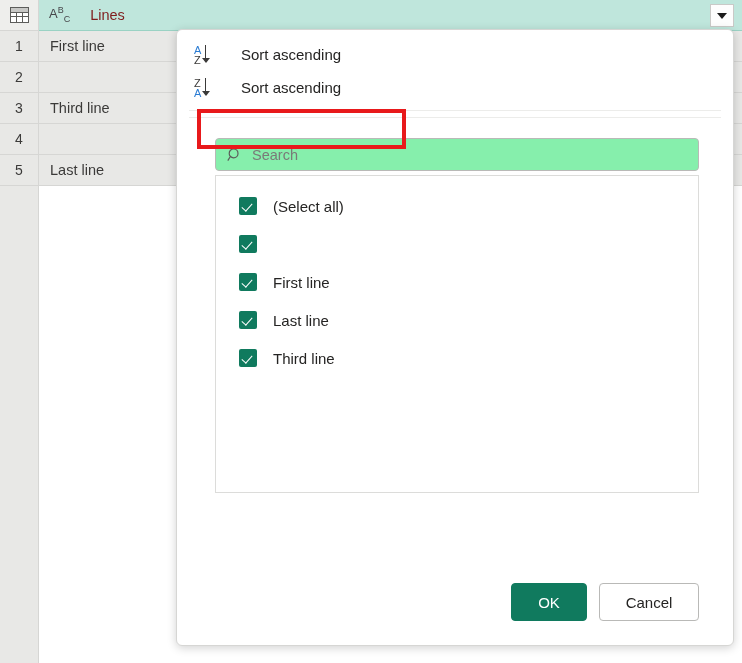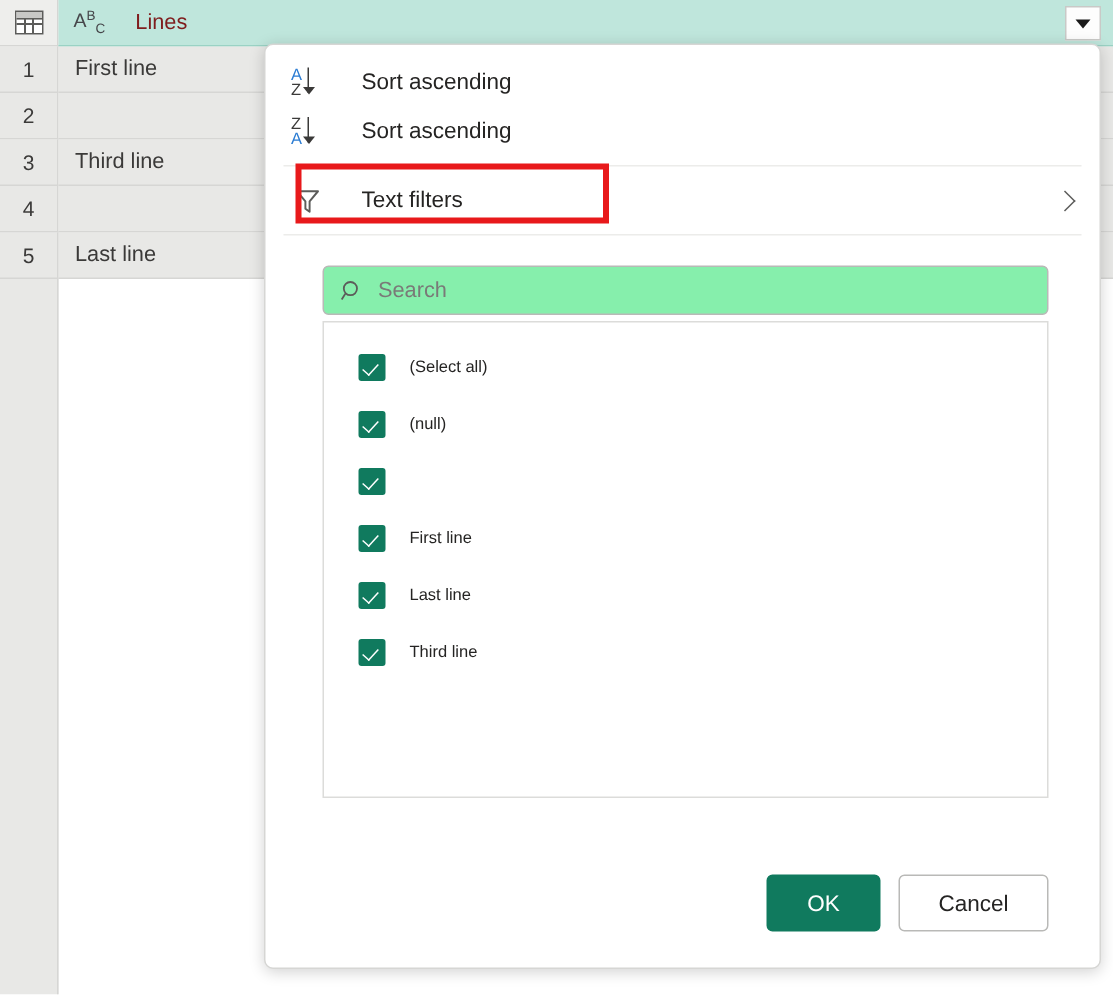--- a/index.html
+++ b/index.html
@@ -288,21 +288,21 @@
     content: "";
     position: absolute;
     left: 5px; top: 4px;
     width: 5px; height: 9px;
     border-right: 1.9px solid #ffffff;
     border-bottom: 1.9px solid #ffffff;
     transform: rotate(42deg);
   }
   .list-label {
     margin-left: 16px;
-    font-size: 11px;
+    font-size: 15px;
     color: #252423;
   }
 
   
   .footer {
     position: absolute;
     right: 34px; bottom: 24px;
     display: flex;
     gap: 12px;
   }
@@ -407,29 +407,20 @@
           <span class="l2 blue">A</span>
           <span class="arr"></span>
         </span>
       </span>
       <span class="menu-label">Sort ascending</span>
     </div>
 
     <div class="menu-sep"></div>
 
 
-    <div class="menu-item">
-      <span class="menu-icon">
-        <svg class="funnel" viewBox="0 0 20 20" fill="none">
-          <path d="M3 3.5 L17 3.5 L11.4 10.2 L11.4 17.2 L8.6 15.2 L8.6 10.2 Z" stroke="#5c5c5a" stroke-width="1.3" fill="none" stroke-linejoin="round"></path>
-        </svg>
-      </span>
-      <span class="menu-label">Text filters</span>
-      <span class="chev-right"></span>
-    </div>
 
     <div class="menu-sep"></div>
   </div>
 
   <div class="highlight-box"></div>
 
   <div class="search-wrap">
     <div class="search-box">
       <span class="search-icon">
         <svg viewBox="0 0 16 16" fill="none">
@@ -442,24 +433,20 @@
   </div>
 
   <div class="list-wrap">
     <div class="list-box">
 
       <div class="list-item">
         <span class="cbx"></span>
         <span class="list-label">(Select all)</span>
       </div>
 
-      <div class="list-item">
-        <span class="cbx"></span>
-        <span class="list-label">(null)</span>
-      </div>
 
       <div class="list-item">
         <span class="cbx"></span>
         <span class="list-label"></span>
       </div>
 
       <div class="list-item">
         <span class="cbx"></span>
         <span class="list-label">First line</span>
       </div>

